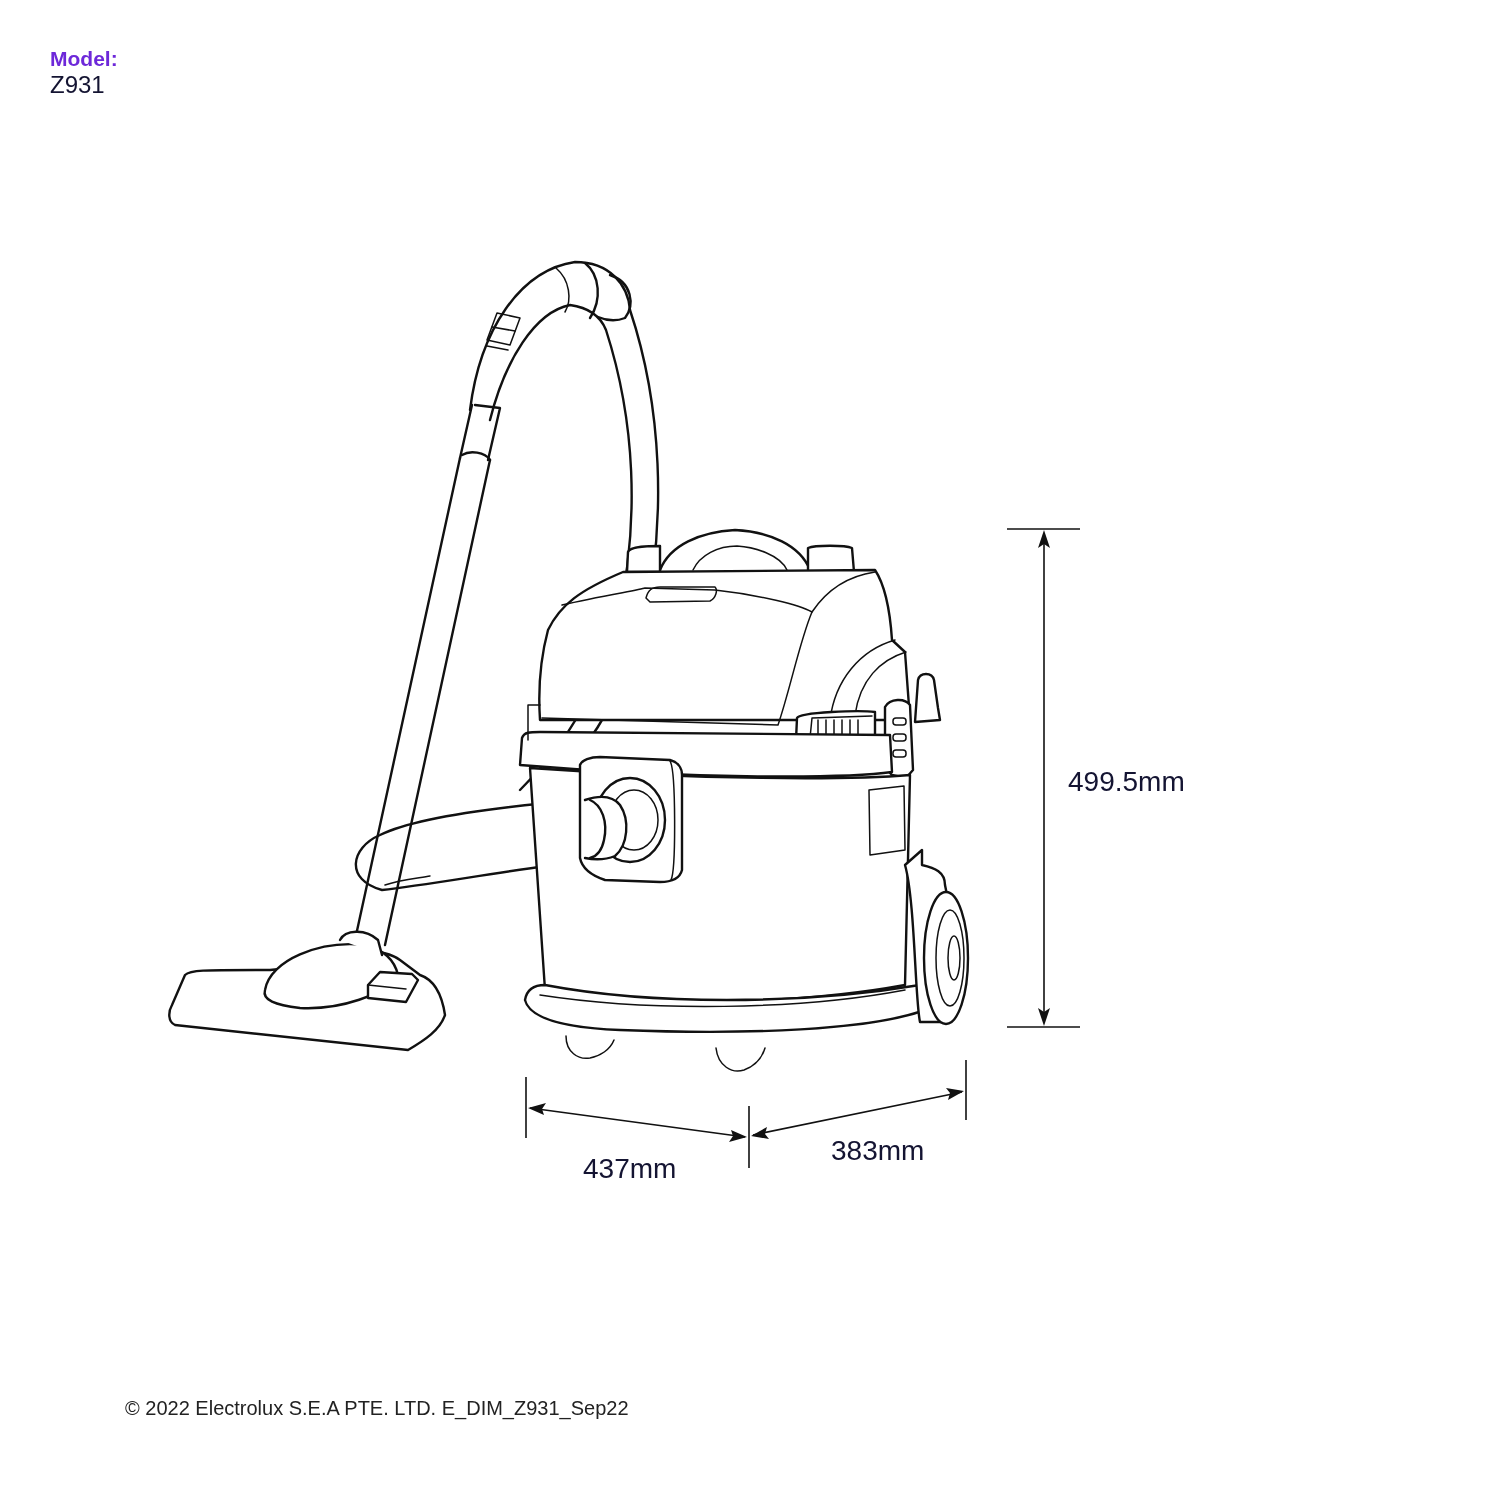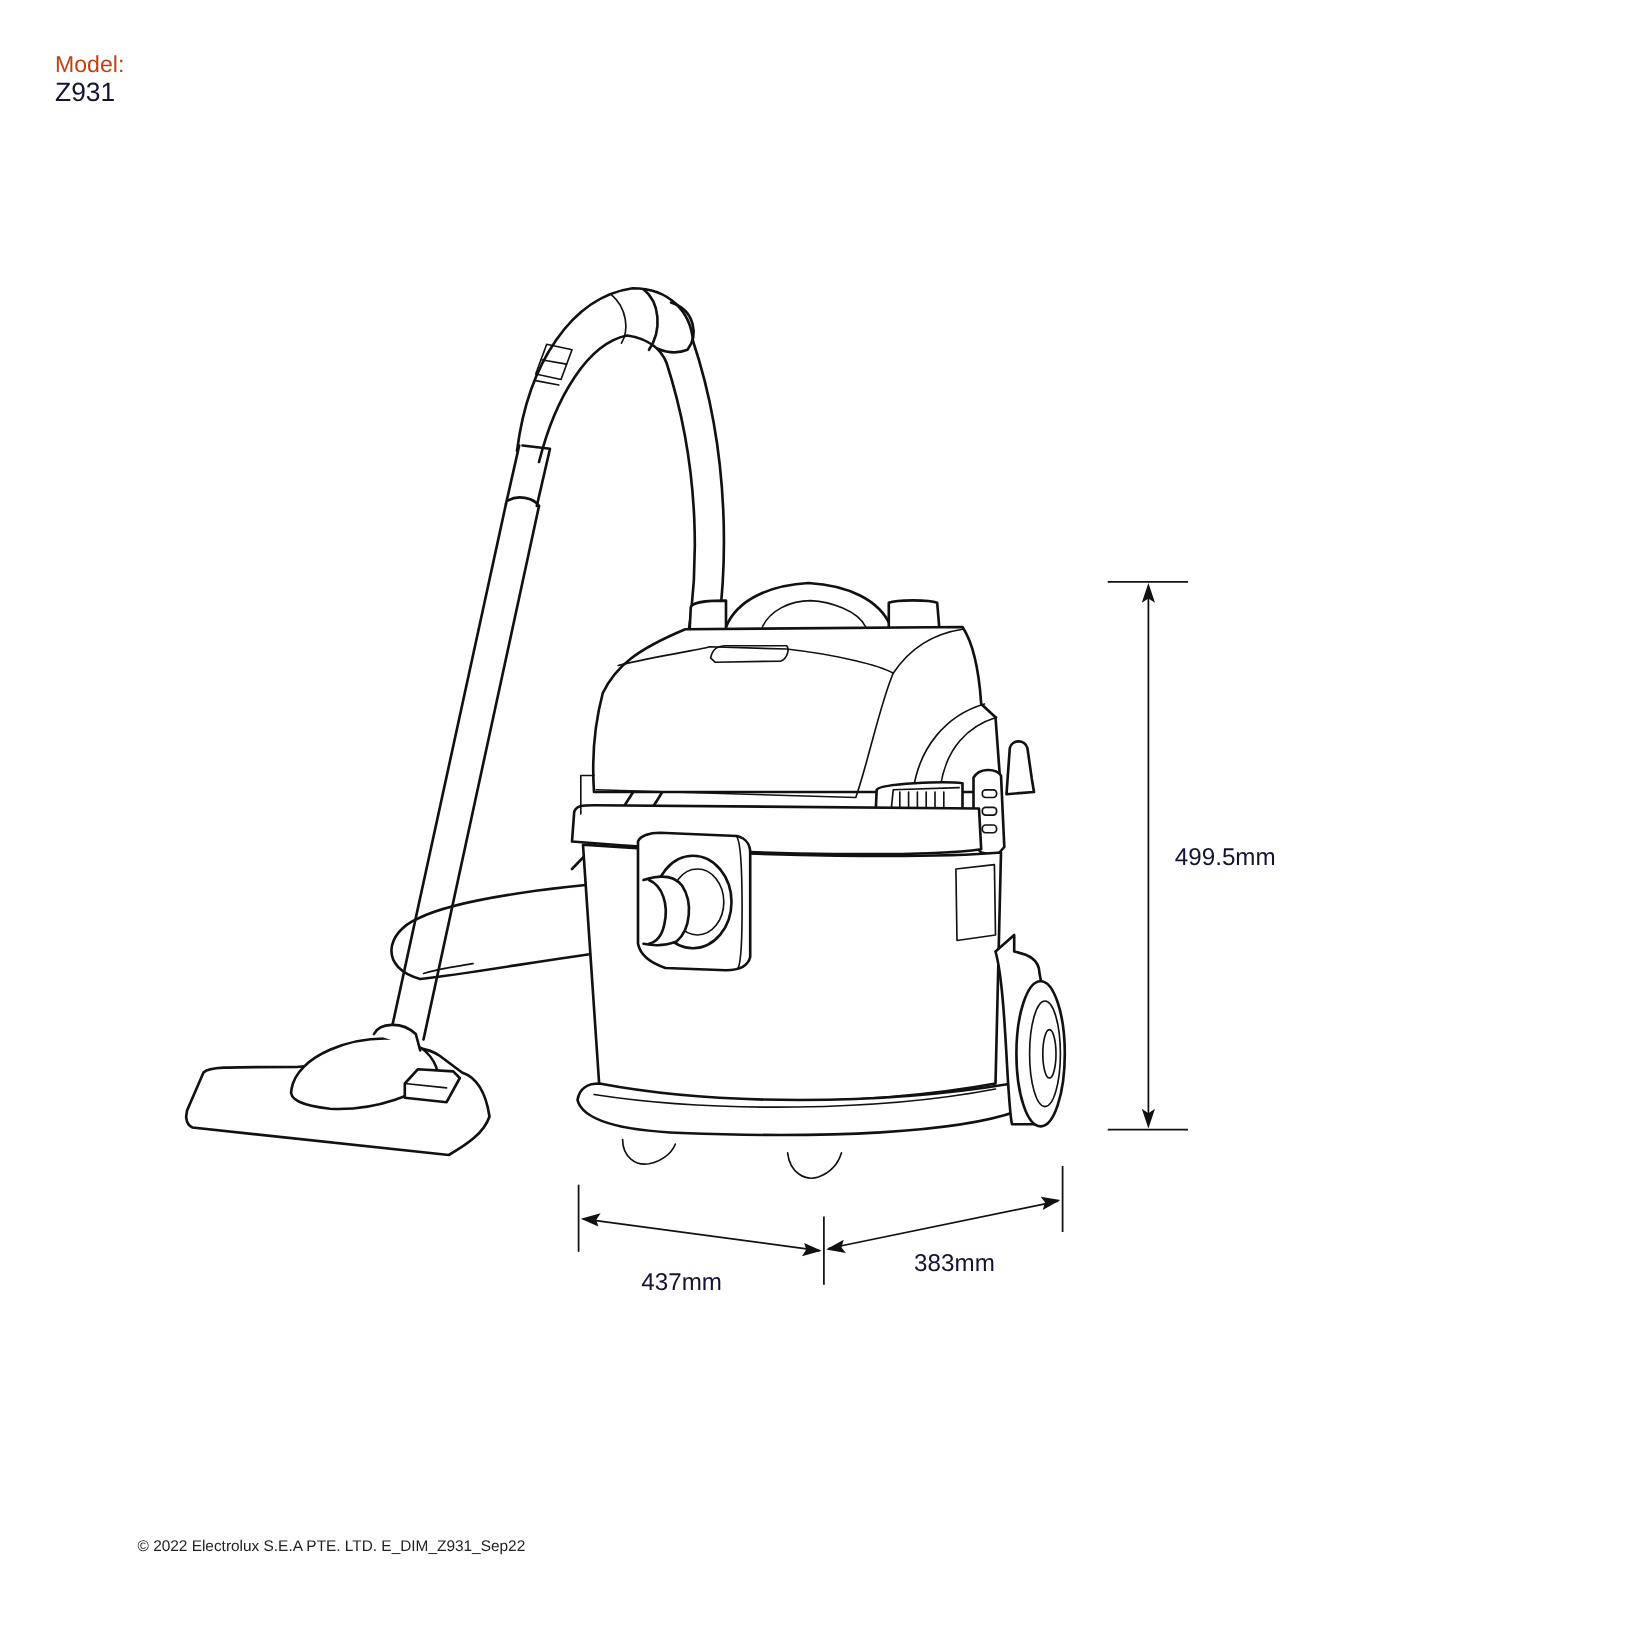--- a/index.html
+++ b/index.html
@@ -1,26 +1,26 @@
 <!DOCTYPE html>
 <html><head>
   <meta charset="utf-8">
   <style>
     html, body { margin: 0; padding: 0; background: #ffffff; }
     body { width: 1500px; height: 1500px; position: relative; overflow: hidden;
            font-family: "Liberation Sans", "DejaVu Sans", sans-serif; color: #141432; }
     .model-block { position: absolute; left: 50px; top: 46px; line-height: 26px; }
-    .model-label { font-weight: normal; font-size: 21px; color: #c2410c; display: block; }
+    .model-label { font-weight: bold; font-size: 21px; color: #6d28d9; display: block; }
     .model-value { font-size: 24px; color: #141432; display: block; }
     .drawing { position: absolute; left: 0; top: 0; width: 1500px; height: 1500px; }
-    .dim-label { position: absolute; font-size: 22px; color: #141432; white-space: nowrap; }
+    .dim-label { position: absolute; font-size: 28px; color: #141432; white-space: nowrap; }
     .dim-height { left: 1068px; top: 766px; }
     .dim-width { left: 583px; top: 1137px; margin-top: 16px; }
     .dim-depth { left: 831px; top: 1135px; }
-    .footer { position: absolute; left: 125px; top: 1397px; font-size: 14px; color: #222; white-space: nowrap; }
+    .footer { position: absolute; left: 125px; top: 1397px; font-size: 20px; color: #222; white-space: nowrap; }
     svg .ln { fill: none; stroke: #111; stroke-width: 2.4; stroke-linejoin: round; stroke-linecap: round; }
     svg .ln-thin { fill: none; stroke: #111; stroke-width: 1.5; stroke-linejoin: round; stroke-linecap: round; }
     svg .fill-w { fill: #fff; }
     svg .dim { stroke: #111; stroke-width: 1.6; fill: none; }
     svg .arrow { fill: #111; stroke: none; }
   </style>
 </head>
 <body>
 
 <div class="model-block">

